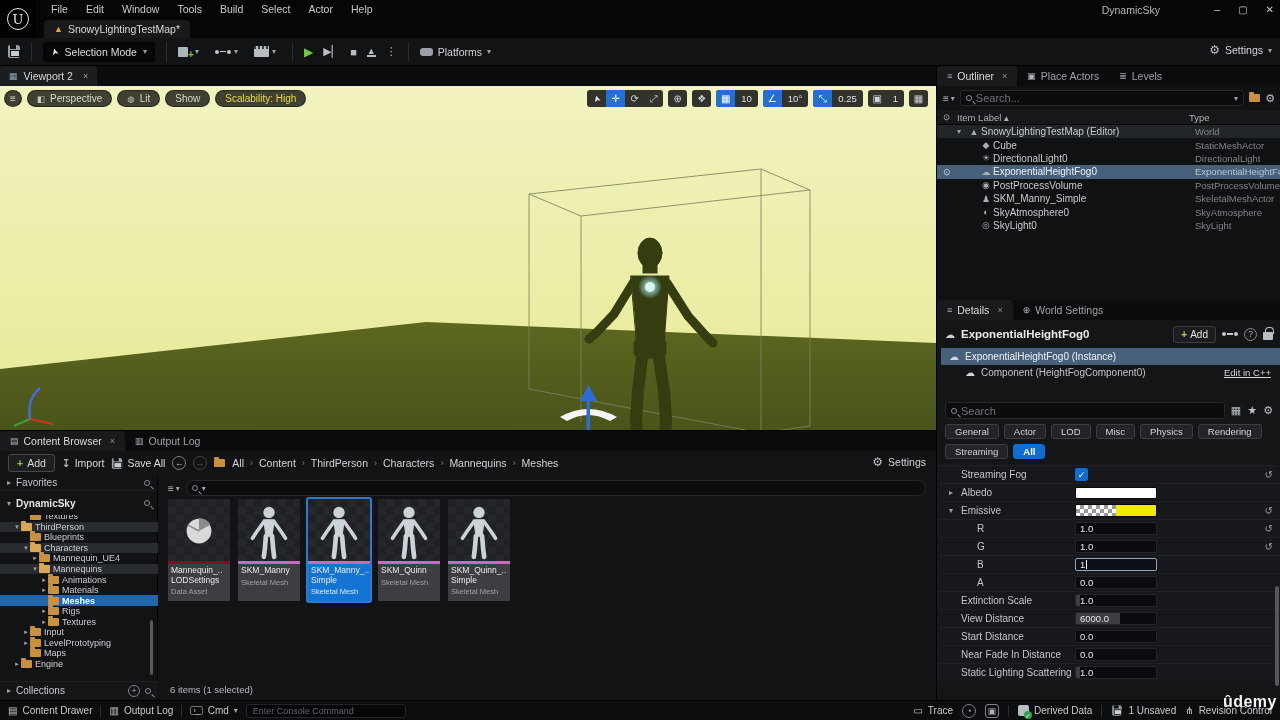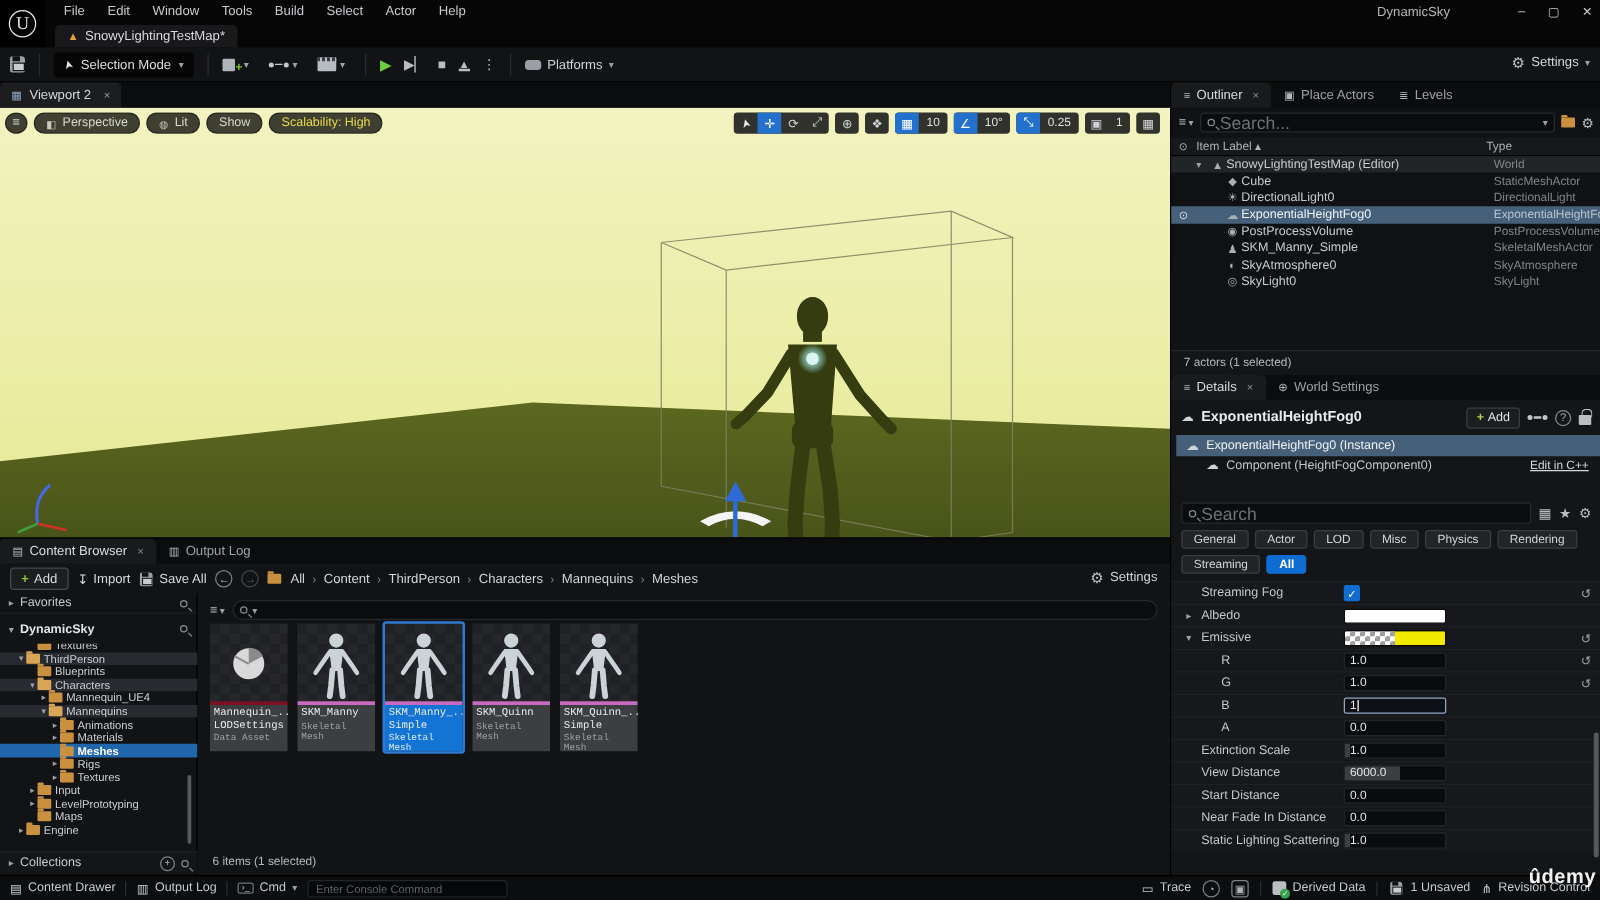--- a/index.html
+++ b/index.html
@@ -65,21 +65,21 @@
 
   
   .rightpanel { left:936px; top:66px; width:344px; height:634px; background:#101113; border-left:1px solid #000; }
   .ptabs { left:0; top:0; width:344px; height:20px; background:#0b0c0d; display:flex; align-items:flex-end; }
   .ptab { height:20px; display:flex; align-items:center; gap:5px; padding:0 10px; color:#9da1a5; font-size:10.5px; }
   .ptab.active { background:#191a1c; color:#d9dbdd; border-radius:4px 4px 0 0; }
   .ptab .tabic { font-size:9px; color:#aeb4ba; }
   .ptab .x { font-size:9px; color:#8b9094; margin-left:3px; }
   .searchrow { display:flex; align-items:center; gap:5px; padding:0 6px; }
   .searchbox { flex:1; background:#0b0c0e; border:1px solid #26282b; border-radius:3px; height:16px; display:flex; align-items:center; padding:0 5px; gap:4px; }
-  .searchbox input { flex:1; background:transparent; border:none; outline:none; color:#cfd2d5; font-size:14px; font-family:inherit; }
+  .searchbox input { flex:1; background:transparent; border:none; outline:none; color:#cfd2d5; font-size:11px; font-family:inherit; }
   .searchbox input::placeholder { color:#6d7277; }
   .mag { width:6px; height:6px; border:1.3px solid #888d92; border-radius:50%; position:relative; flex:none; }
   .mag:after { content:""; position:absolute; width:3.5px; height:1.3px; background:#888d92; transform:rotate(45deg); left:5px; top:6px; }
   .filter-ic { display:flex; align-items:center; gap:2px; color:#b9bec3; }
   .filter-ic .bars { font-size:10px; letter-spacing:0; }
   .folderplus { position:relative; }
   .gearbtn { color:#b9bec3; font-size:11px; }
   .colheader { display:flex; align-items:center; height:15px; background:#17181a; border-bottom:1px solid #000; padding:0 6px; color:#aeb2b6; font-size:9.5px; }
   .out-rows { left:0; top:59px; width:344px; }
   .out-row { display:flex; align-items:center; height:13.4px; font-size:10px; color:#c8cbce; padding-left:6px; }
@@ -155,21 +155,21 @@
   .tree-row.sel { background:#2066ad; color:#fff; font-weight:bold; }
   .tree-row.clip { margin-top:-4px; }
   .collections { position:absolute; left:0; bottom:2px; width:158px; height:18px; border-top:1px solid #1f2023; display:flex; align-items:center; gap:5px; padding:0 7px; color:#c6c9cc; font-size:10px; background:#141517; }
   .assets { position:absolute; left:158px; top:44px; width:778px; height:226px; }
   .afilter { display:flex; align-items:center; gap:6px; padding:5px 10px 0 10px; }
   .afilter .searchbox { width:334px; height:16px; border-radius:8px; }
   .tiles { position:absolute; left:10px; top:24px; display:flex; gap:8px; }
   .tile { width:62px; }
   .tile .thumb { width:62px; height:62px; background-color:#202124; background-image:linear-gradient(45deg,#26272a 25%,transparent 25%,transparent 75%,#26272a 75%),linear-gradient(45deg,#26272a 25%,transparent 25%,transparent 75%,#26272a 75%); background-size:16px 16px; background-position:0 0,8px 8px; }
   .tile .stripe { height:3px; }
-  .tile .plate { height:37px; background:#3d3e41; padding:2px 3px;font-family:Liberation Mono, monospace; }
+  .tile .plate { height:37px; background:#3d3e41; padding:2px 3px; }
   .tile .aname { color:#e8eaec; font-size:8.5px; line-height:9.5px; }
   .tile .atype { color:#9da1a5; font-size:7.5px; margin-top:2px; }
   .tile.sel { outline:2px solid #2f7ad1; border-radius:1px; }
   .tile.sel .plate { background:#1474d4; }
   .tile.sel .atype { color:#dfe9f5; }
   .cb-footer { position:absolute; left:170px; bottom:5px; color:#b5b9bd; font-size:9.5px; }
   .src-scroll { position:absolute; left:150px; top:145px; width:3px; height:55px; background:#55585c; border-radius:2px; }
 
   
   .statusbar { left:0; top:700px; width:1280px; height:20px; background:#0c0d0e; border-top:1px solid #000; display:flex; align-items:center; padding:0 8px; gap:8px; font-size:10px; color:#c6c9cc; }
@@ -471,21 +471,20 @@
           <span class="otype">SkyAtmosphere</span>
         </div>
         <div class="out-row">
           <span class="eye"></span>
           <span class="oexp" style="margin-left: 12px;"></span>
           <span class="oic">◎</span>
           <span class="olabel">SkyLight0</span>
           <span class="otype">SkyLight</span>
         </div>
       </div>
-    <div class="abs out-footer">7 actors (1 selected)</div>
 
     <div class="abs details">
       <div class="ptabs" style="position:absolute;left:0;top:0">
         <div class="ptab active">
           <span class="tabic">≡</span>
           <span>Details</span>
           <span class="x">×</span>
         </div>
         <div class="ptab">
           <span class="tabic">⊕</span>

